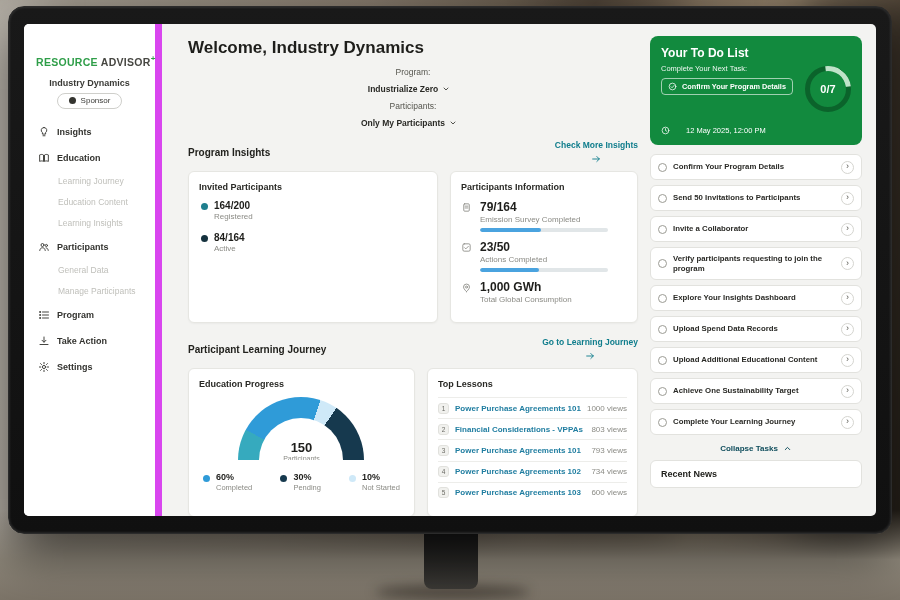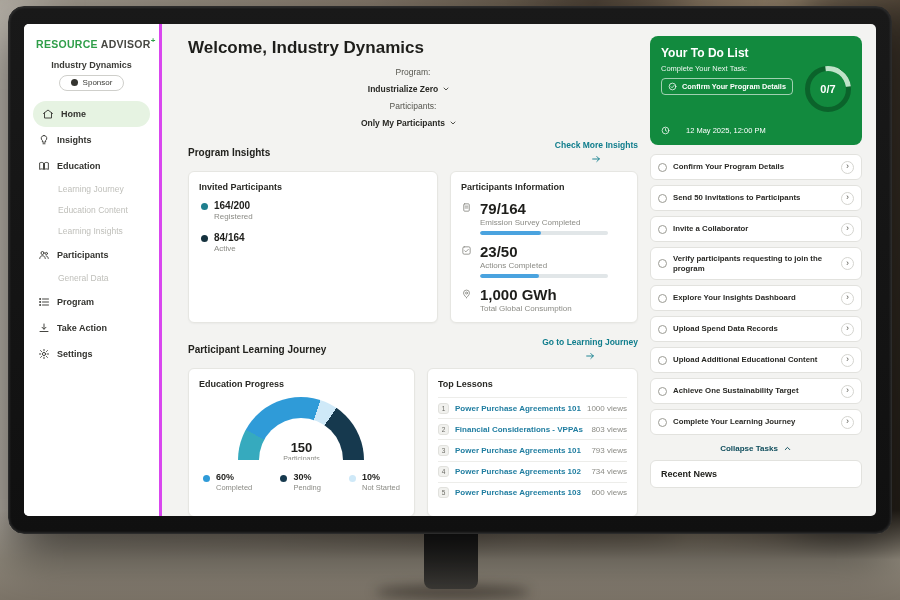--- a/index.html
+++ b/index.html
@@ -17,21 +17,21 @@
     background:linear-gradient(#191919,#101010); border:1px solid #2b2b2b; border-radius:16px;
     padding:17px 15px; box-shadow:0 24px 50px rgba(0,0,0,.5), inset 0 0 3px rgba(255,255,255,.18); }
   .stand { position:absolute; left:424px; top:533px; width:54px; height:56px;
     background:linear-gradient(#161616,#3c3a36); border-radius:0 0 8px 8px; }
   .stand-shadow { position:absolute; left:375px; top:585px; width:155px; height:14px;
     background:rgba(20,16,12,.45); border-radius:50%; filter:blur(6px); }
 
   .screen { width:100%; height:100%; background:#f3f3f1; border-radius:5px; overflow:hidden; display:flex; }
 
   
-  .sidebar { width:138px; min-width:138px; background:#fff; border-right:3px solid #d946ef; padding:10px 0 0; }
+  .sidebar { width:138px; min-width:138px; background:#fff; border-right:7px solid #d946ef; padding:28px 0 0; }
   .logo { padding:2px 12px 8px; font-size:10.5px; font-weight:bold; letter-spacing:.3px; white-space:nowrap; }
   .logo .g { color:#2f9e49; } .logo .d { color:#474742; } .logo .plus { color:#2f9e49; font-size:8px; vertical-align:super; }
   .org { text-align:center; font-size:9px; font-weight:bold; color:#3a3a36; margin:2px 0 5px; }
   .badge { margin:0 auto 10px; display:flex; align-items:center; gap:5px; border:1px solid #cfcfcb;
     border-radius:10px; padding:2.5px 11px; font-size:8px; color:#3a3a36; width:fit-content; cursor:pointer; }
   .badge-dot { width:7px; height:7px; border-radius:50%; background:#34342f; }
   .nav-item { display:flex; align-items:center; gap:7px; padding:7px 14px; font-size:9px; color:#33332f;
     font-weight:bold; cursor:pointer; }
   .nav-item.active { background:#e6f3e2; border-radius:13px; margin:0 9px; padding:7px 9px; }
   .nav-item.sub { padding:5.5px 14px 5.5px 34px; color:#bfbfba; font-weight:normal; font-size:8.5px; }
@@ -66,21 +66,21 @@
   .donut-hole .lab { font-size:6.5px; color:#8b8b85; line-height:1.2; width:44px; }
   .legend-item { display:flex; gap:6px; margin-bottom:11px; }
   .dot { width:7px; height:7px; border-radius:50%; margin-top:3px; flex-shrink:0; }
   .legend-val { font-size:10px; font-weight:bold; color:#1e1e1b; }
   .legend-lab { font-size:8px; color:#8b8b85; margin-top:1px; }
 
   .card.info { flex:1; height:152px; }
   .stat { display:flex; gap:8px; margin-bottom:8px; }
   .stat-icon { width:11px; height:11px; color:#8b8b85; margin-top:2px; flex-shrink:0; }
   .stat-icon svg { width:11px; height:11px; }
-  .stat-val { font-size:15px; font-weight:bold; color:#1e1e1b; }
+  .stat-val { font-size:12px; font-weight:bold; color:#1e1e1b; }
   .stat-lab { font-size:8px; color:#8b8b85; margin:1px 0 4px; }
   .pbar { width:128px; height:4px; border-radius:2px; background:#e1e6e8; overflow:hidden; }
   .pbar-fill { height:100%; background:#4aa3df; border-radius:2px; }
 
   .card.education { width:228px; height:149px; }
   .gauge-wrap { width:126px; margin:4px auto 0; position:relative; }
   .gauge { width:126px; height:63px; overflow:hidden; position:relative; }
   .gauge::before { content:""; position:absolute; left:0; top:0; width:126px; height:126px; border-radius:50%;
     background:conic-gradient(from 270deg,#36aabe 0 8%, #2f9bd8 8% 30%, #cfe9f8 30% 34.5%, #16394e 34.5% 50%, #ffffff 50% 100%); }
   .gauge::after { content:""; position:absolute; left:21px; top:21px; width:84px; height:84px; border-radius:50%; background:#fff; }
@@ -146,29 +146,20 @@
         <div class="logo">
           <span class="g">RESOURCE</span>
           <span class="d">ADVISOR</span><span class="plus">+</span>
         </div>
         <div class="org">Industry Dynamics</div>
         <div class="badge">
           <span class="badge-dot"></span>
           <span>Sponsor</span>
         </div>
 
-        <div class="nav-item active">
-          <span class="nav-icon">
-              <svg viewBox="0 0 24 24" fill="none" stroke="currentColor" stroke-width="1.9" stroke-linecap="round" stroke-linejoin="round">
-                <path d="M3 11l9-7 9 7"></path>
-                <path d="M5 9.5V20h14V9.5"></path>
-              </svg>
-            </span>
-          <span>Home</span>
-        </div>
         <div class="nav-item">
           <span class="nav-icon">
               <svg viewBox="0 0 24 24" fill="none" stroke="currentColor" stroke-width="1.9" stroke-linecap="round" stroke-linejoin="round">
                 <path d="M12 3a5.5 5.5 0 0 0-3.2 10v3.2h6.4V13A5.5 5.5 0 0 0 12 3z"></path>
                 <path d="M10 19.5h4"></path>
               </svg>
             </span>
           <span>Insights</span>
         </div>
         <div class="nav-item">
@@ -195,20 +186,23 @@
                 <circle cx="9" cy="8" r="3"></circle>
                 <path d="M3.5 19c.5-3.5 2.5-5.5 5.5-5.5s5 2 5.5 5.5"></path>
                 <circle cx="16.8" cy="9" r="2.2"></circle>
                 <path d="M16.2 13.8c2.4.3 4 2 4.3 5"></path>
               </svg>
             </span>
           <span>Participants</span>
         </div>
         <div class="nav-item sub">
           <span>General Data</span>
+        </div>
+        <div class="nav-item sub">
+          <span>Manage Participants</span>
         </div>
         <div class="nav-item">
           <span class="nav-icon">
               <svg viewBox="0 0 24 24" fill="none" stroke="currentColor" stroke-width="1.9" stroke-linecap="round" stroke-linejoin="round">
                 <path d="M9 6h12M9 12h12M9 18h12"></path>
                 <circle cx="4" cy="6" r="1.1"></circle>
                 <circle cx="4" cy="12" r="1.1"></circle>
                 <circle cx="4" cy="18" r="1.1"></circle>
               </svg>
             </span>

